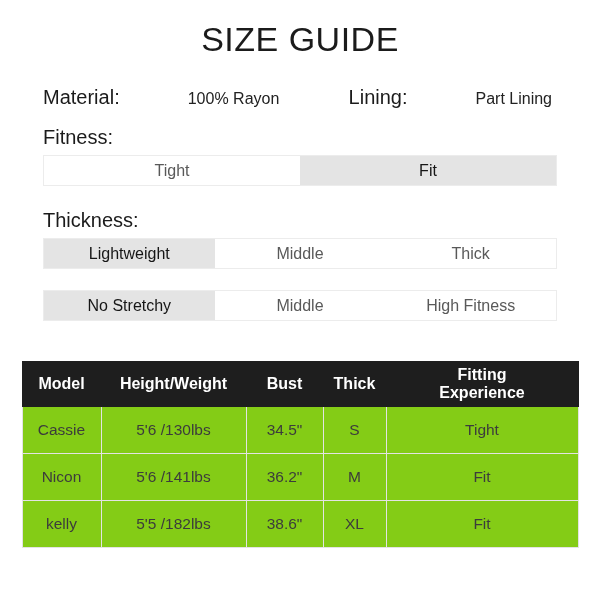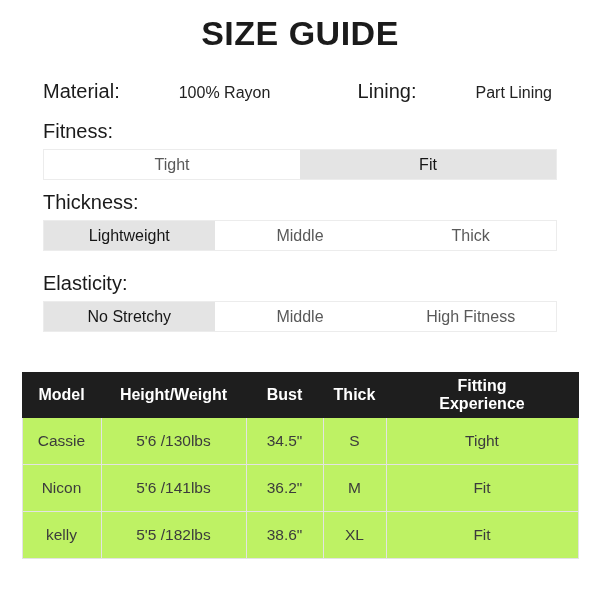--- a/index.html
+++ b/index.html
@@ -6,38 +6,38 @@
   html, body { width: 600px; height: 600px; }
   body {
     font-family: "Liberation Sans", sans-serif;
     background: #ffffff;
     color: #1b1b1b;
     overflow: hidden;
   }
   .page-title {
     text-align: center;
     font-size: 34px;
-    font-weight: 700;
+    font-weight: 400;
     letter-spacing: 0.5px;
     color: #1b1b1b;
-    padding-top: 12px;
+    padding-top: 18px;
     line-height: 42px;
   }
   .info-row {
     display: flex;
     justify-content: space-between;
     align-items: baseline;
     margin: 26px 48px 0 43px;
   }
   .info-pair { display: flex; align-items: baseline; gap: 48px; }
   .info-label { font-size: 20px; font-weight: 500; color: #1b1b1b; }
-  .info-value { font-size: 16px; color: #222222; margin-left: 11px; }
+  .info-value { font-size: 16px; color: #222222; margin-left: 20px; }
   .section { margin: 0 43px; }
   .section-fitness { margin-top: 17px; }
-  .section-thickness { margin-top: 11px; }
+  .section-thickness { margin-top: 23px; }
   .section-elasticity { margin-top: 21px; }
   .section-label { font-size: 20px; font-weight: 500; color: #1b1b1b; }
   .opt-row {
     display: flex;
     height: 31px;
     margin-top: 6px;
     border: 1px solid #ececec;
     background: #ffffff;
   }
   .opt {
@@ -79,21 +79,21 @@
     max-width: 100px;
     line-height: 1.12;
   }
   .size-table tbody td {
     border: 1px solid #e3e3e3;
     height: 47px;
     text-align: center;
     vertical-align: middle;
     font-size: 15.5px;
     color: #3c3c3c;
-    background: #bef264;
+    background: #84cc16;
   }
 </style>
 </head>
 <body>
 
 <h1 class="page-title">SIZE GUIDE</h1>
 
 <div class="info-row">
   <div class="info-pair">
     <span class="info-label">Material:</span>
@@ -116,21 +116,20 @@
 <div class="section section-thickness">
   <div class="section-label">Thickness:</div>
   <div class="opt-row">
     <div class="opt selected">Lightweight</div>
     <div class="opt">Middle</div>
     <div class="opt">Thick</div>
   </div>
 </div>
 
 <div class="section section-elasticity">
-  <div class="section-label">Elasticity:</div>
   <div class="opt-row">
     <div class="opt selected">No Stretchy</div>
     <div class="opt">Middle</div>
     <div class="opt">High Fitness</div>
   </div>
 </div>
 
 <table class="size-table">
   <colgroup>
     <col class="c-model">

